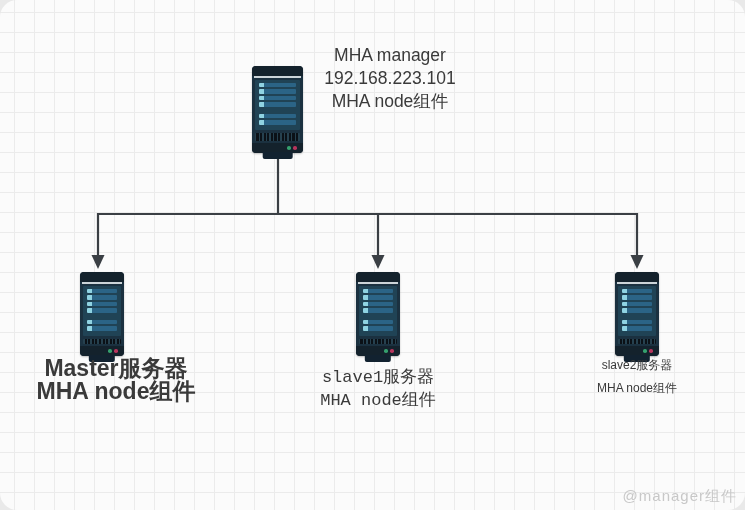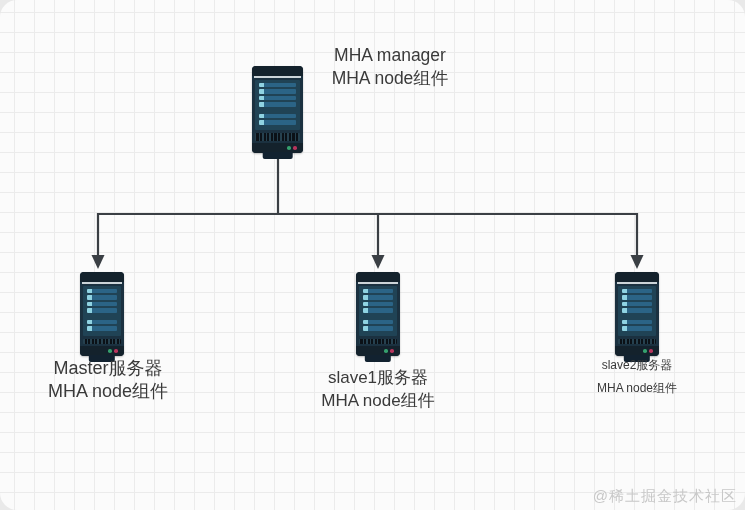--- a/index.html
+++ b/index.html
@@ -47,22 +47,22 @@
   .si-led{width:3.6px;height:3.6px;border-radius:50%;}
   .si-led.green{background:var(--led-green);}
   .si-led.red{background:var(--led-red);}
   .si-base{position:absolute;left:50%;bottom:0;transform:translateX(-50%);
     width:60%;height:7px;background:var(--icon-base);border-radius:0 0 2px 2px;}
 
   
   .node-label{position:absolute;color:var(--text);text-align:center;}
   .node-label .ln{white-space:nowrap;}
   .manager-label{left:268px;top:44px;width:244px;font-size:17.5px;line-height:23px;}
-  .master-label{left:8px;top:357px;width:200px;font-size:18px;line-height:23px;}
-  .slave1-label{left:278px;top:366px;width:200px;font-size:17px;line-height:23px;}
+  .master-label{left:16px;top:357px;width:200px;font-size:23px;line-height:23px;font-weight:bold;}
+  .slave1-label{left:278px;top:366px;width:200px;font-size:17px;line-height:23px;font-family:Liberation Mono, monospace;}
   .slave2-label{left:537px;top:354px;width:200px;font-size:12px;line-height:23px;}
 
   .watermark{position:absolute;right:8px;bottom:4px;font-size:15px;color:var(--watermark);
     letter-spacing:1px;}
 </style>
 </head>
 <body>
 
 <div class="canvas">
 
@@ -94,20 +94,21 @@
       <div class="si-bottom">
         <div class="si-led green"></div>
         <div class="si-led red"></div>
       </div>
     </div>
     <div class="si-base"></div>
   </div>
 </div>
   <div class="node-label manager-label">
     <div class="ln">MHA manager</div>
+    <div class="ln">192.168.223.101</div>
     <div class="ln">MHA node组件</div>
   </div>
 
   <div class="server-icon-holder" style="left:80px;top:272px;width:44px;height:90px;">
   <div class="server-icon">
     <div class="si-body">
       <div class="si-top"></div>
       <div class="si-sep"></div>
       <div class="si-panel">
         <div class="si-bar"></div>
@@ -178,15 +179,15 @@
       </div>
     </div>
     <div class="si-base"></div>
   </div>
 </div>
   <div class="node-label slave2-label">
     <div class="ln">slave2服务器</div>
     <div class="ln">MHA node组件</div>
   </div>
 
-  <div class="watermark">@稀土掘金技术社区</div>
+  <div class="watermark">@manager组件</div>
 
 </div>
 
 </body></html>

